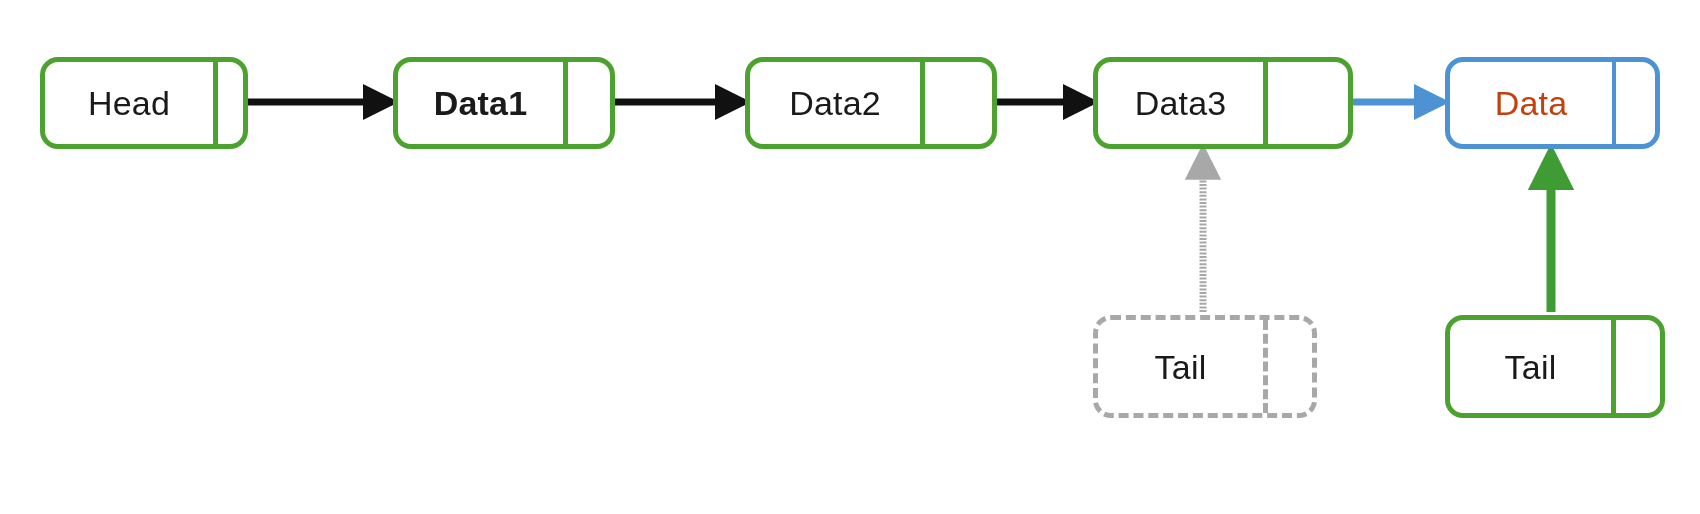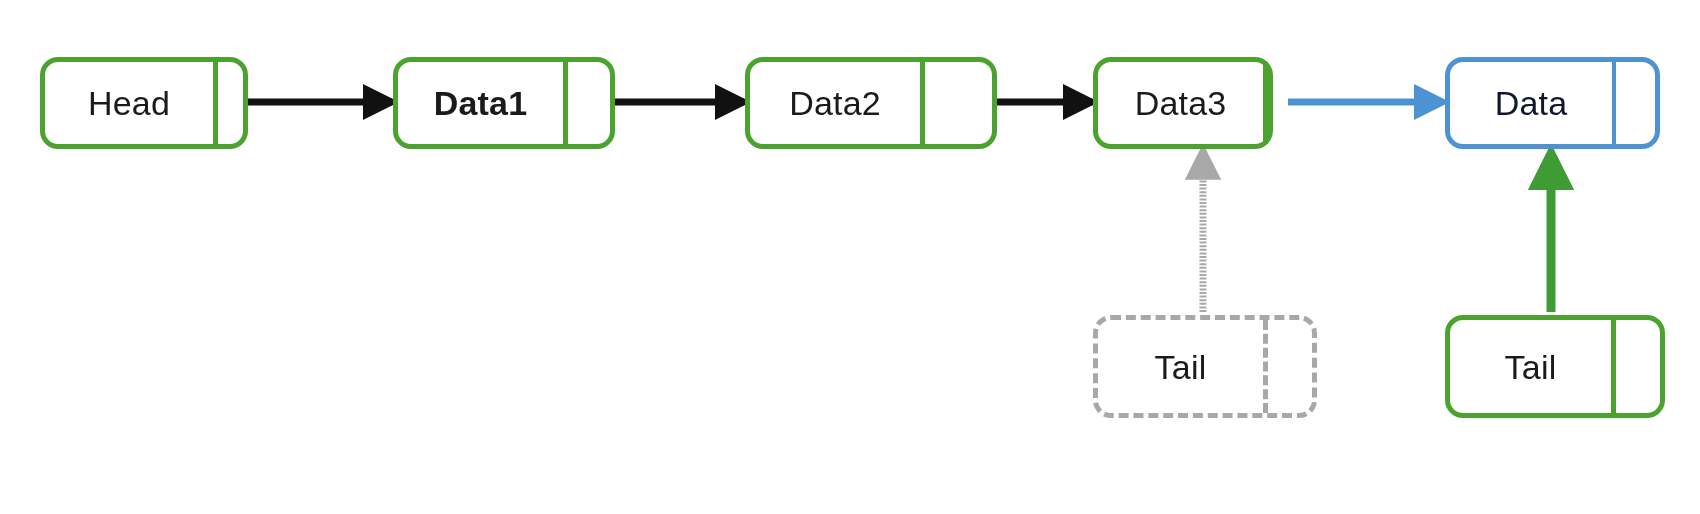--- a/index.html
+++ b/index.html
@@ -59,21 +59,21 @@
   }
   .node.green .label { color: #1a1a1a; }
 
   
   .node.blue {
     border: 5px solid #4d93d4;
   }
   .node.blue .cell-data {
     border-right: 4px solid #4d93d4;
   }
-  .node.blue .label { color: #0f172a; }
+  .node.blue .label { color: #c2410c; }
 
   
   .node.dashed {
     border: 5px dashed #a8a8a8;
   }
   .node.dashed .cell-data {
     border-right: 5px dashed #a8a8a8;
   }
   .node.dashed .label { color: #1a1a1a; }
 </style>
@@ -119,21 +119,21 @@
           <span class="label">Data1</span>
         </div>
         <div class="cell-ptr"></div>
       </div>
       <div class="node green" style="left: 745px; top: 57px; width: 252px; height: 92px;">
         <div class="cell-data" style="width: 175px;">
           <span class="label">Data2</span>
         </div>
         <div class="cell-ptr"></div>
       </div>
-      <div class="node green" style="left: 1093px; top: 57px; width: 180px; height: 92px;">
+      <div class="node green" style="left: 1093px; top: 57px; width: 260px; height: 92px;">
         <div class="cell-data" style="width: 170px;">
           <span class="label">Data3</span>
         </div>
         <div class="cell-ptr"></div>
       </div>
       <div class="node blue" style="left: 1445px; top: 57px; width: 215px; height: 92px;">
         <div class="cell-data" style="width: 166px;">
           <span class="label">Data</span>
         </div>
         <div class="cell-ptr"></div>

